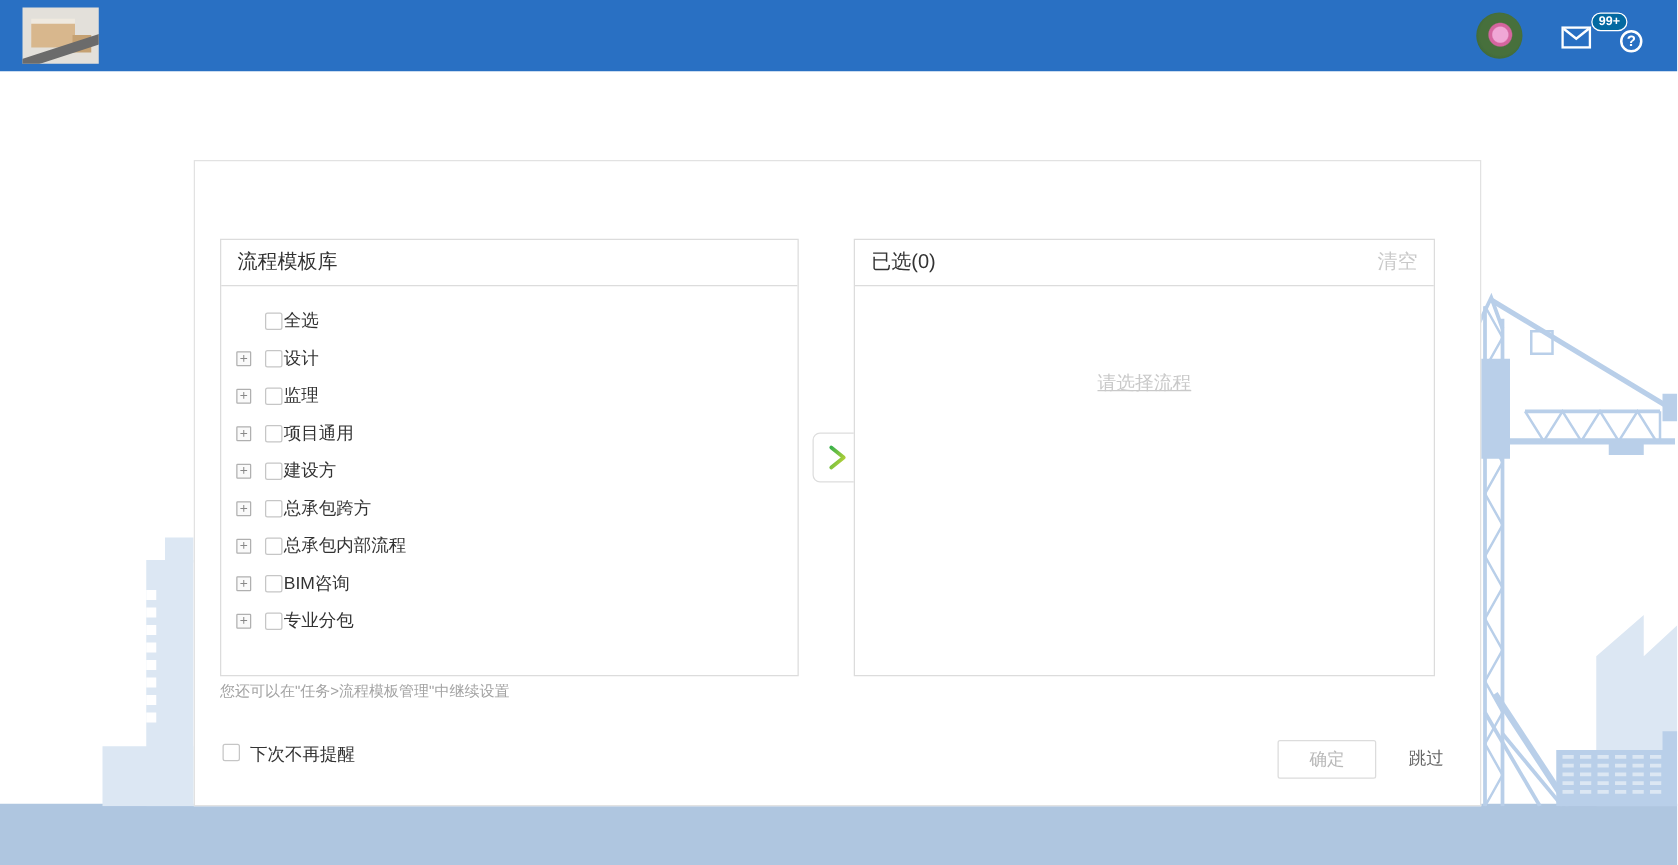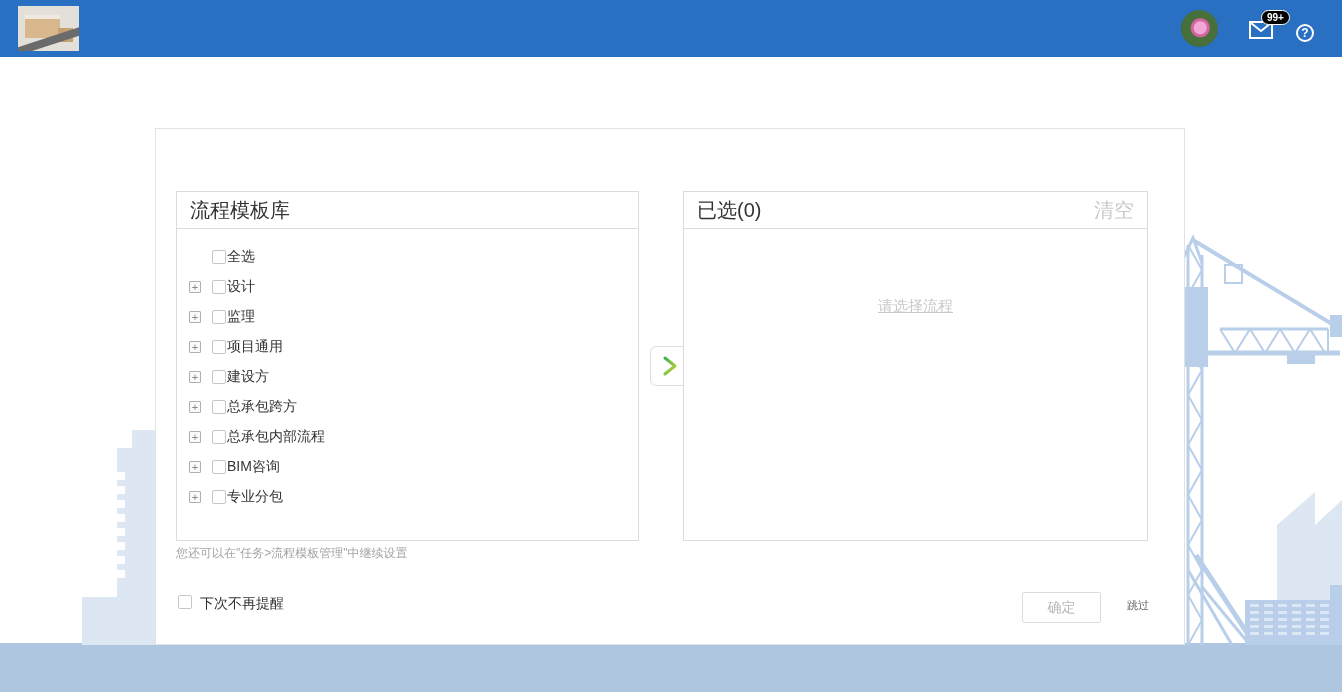--- a/index.html
+++ b/index.html
@@ -17,35 +17,35 @@
   .logo { position:absolute; left:18px; top:6px; width:61px; height:45px; background:#e3e0da; overflow:hidden; }
   .logo .bldg1 { position:absolute; left:7px; top:13px; width:35px; height:19px; background:#d8b78d; box-shadow:0 -4px 0 0 #efe9df; }
   .logo .bldg2 { position:absolute; left:40px; top:22px; width:15px; height:14px; background:#c5a172; }
   .logo .road  { position:absolute; left:-10px; top:30px; width:90px; height:8px; background:#6b6b6b; transform:rotate(-18deg); }
   .project-switcher { position:absolute; left:90px; top:0; height:57px; display:flex; align-items:center; gap:13px; cursor:pointer; }
   .project-title { color:#fff; font-size:17px; }
   .hdr-avatar { position:absolute; left:1181px; top:10px; width:37px; height:37px; border-radius:50%;
     background:radial-gradient(circle at 52% 48%, #f0a7d6 0 6px, #d5659f 7px 9px, #47703c 10px 60%, #335c2e 100%); }
   .hdr-msg { position:absolute; left:1249px; top:11px; width:40px; height:34px; }
   .hdr-msg svg { position:absolute; left:0; top:10px; }
-  .badge { position:absolute; left:12px; top:-1px; background:#000000; color:#fff; border:1px solid #fff;
+  .badge { position:absolute; left:24px; top:-1px; background:#0369a1; color:#fff; border:1px solid #fff;
     border-radius:9px; font-size:10px; font-weight:bold; line-height:13px; padding:0 5px; }
   .hdr-help { position:absolute; left:1296px; top:24px; width:18px; height:18px; border:2px solid #fff;
     border-radius:50%; color:#fff; font-size:12px; font-weight:bold; text-align:center; line-height:14px; }
 
   
   .dialog { position:absolute; left:155px; top:128px; width:1030px; height:517px; background:#fff;
     border:1px solid #e2e2e2; z-index:10; }
   .dlg-title { position:absolute; left:20px; top:16px; font-size:15px; color:#333; }
 
   .panel { position:absolute; top:62px; border:1px solid #dcdcdc; background:#fff; }
   .panel-left  { left:20px;  width:463px; height:350px; }
   .panel-right { left:527px; width:465px; height:350px; }
   .panel-header { height:37px; line-height:36px; padding:0 13px; border-bottom:1px solid #dcdcdc;
-    font-size:20px; color:#333; display:flex; justify-content:space-between; }
+    font-size:16px; color:#333; display:flex; justify-content:space-between; }
   .clear-btn { color:#c9c9c9; cursor:pointer; }
 
   .tree { padding-top:13px; }
   .tree-row { height:30px; display:flex; align-items:center; padding-left:12px; }
   .expander { width:12px; height:12px; border:1px solid #b0b0b0; border-radius:1px; color:#888;
     font-size:11px; line-height:10px; text-align:center; margin-right:11px; flex:0 0 12px; cursor:pointer; background:#fafafa; }
   .expander-spacer { width:23px; flex:0 0 23px; }
   .cbx { width:14px; height:14px; border:1px solid #c6c6c6; border-radius:2px; background:#fff; cursor:pointer; flex:0 0 14px; }
   .tree-label { margin-left:1px; font-size:14px; color:#333; cursor:pointer; }
 
@@ -54,21 +54,21 @@
   .move-btn { position:absolute; left:494px; top:217px; width:40px; height:40px; background:#fff;
     border:1px solid #ddd; border-radius:6px; display:flex; align-items:center; justify-content:center; cursor:pointer; }
 
   .hint { position:absolute; left:20px; top:416px; font-size:12px; color:#a3a3a3; }
 
   .remind-row { position:absolute; left:22px; top:466px; display:flex; }
   .remind-label { margin-left:8px; font-size:14px; color:#333; }
 
   .confirm-btn { position:absolute; left:866px; top:463px; width:79px; height:31px; background:#fff;
     border:1px solid #dcdcdc; border-radius:2px; font-size:14px; color:#b8b8b8; text-align:center; line-height:29px; cursor:pointer; }
-  .skip-btn { position:absolute; left:971px; top:469px; font-size:11px; color:#666; cursor:pointer; }
+  .skip-btn { position:absolute; left:971px; top:469px; font-size:14px; color:#666; cursor:pointer; }
 </style>
 </head>
 <body>
 
 <div class="page">
 
   <div class="bottom-band"></div>
 
   <svg class="bg-left" width="100" height="220" viewBox="0 0 100 220">
     <g fill="#DCE7F3">

